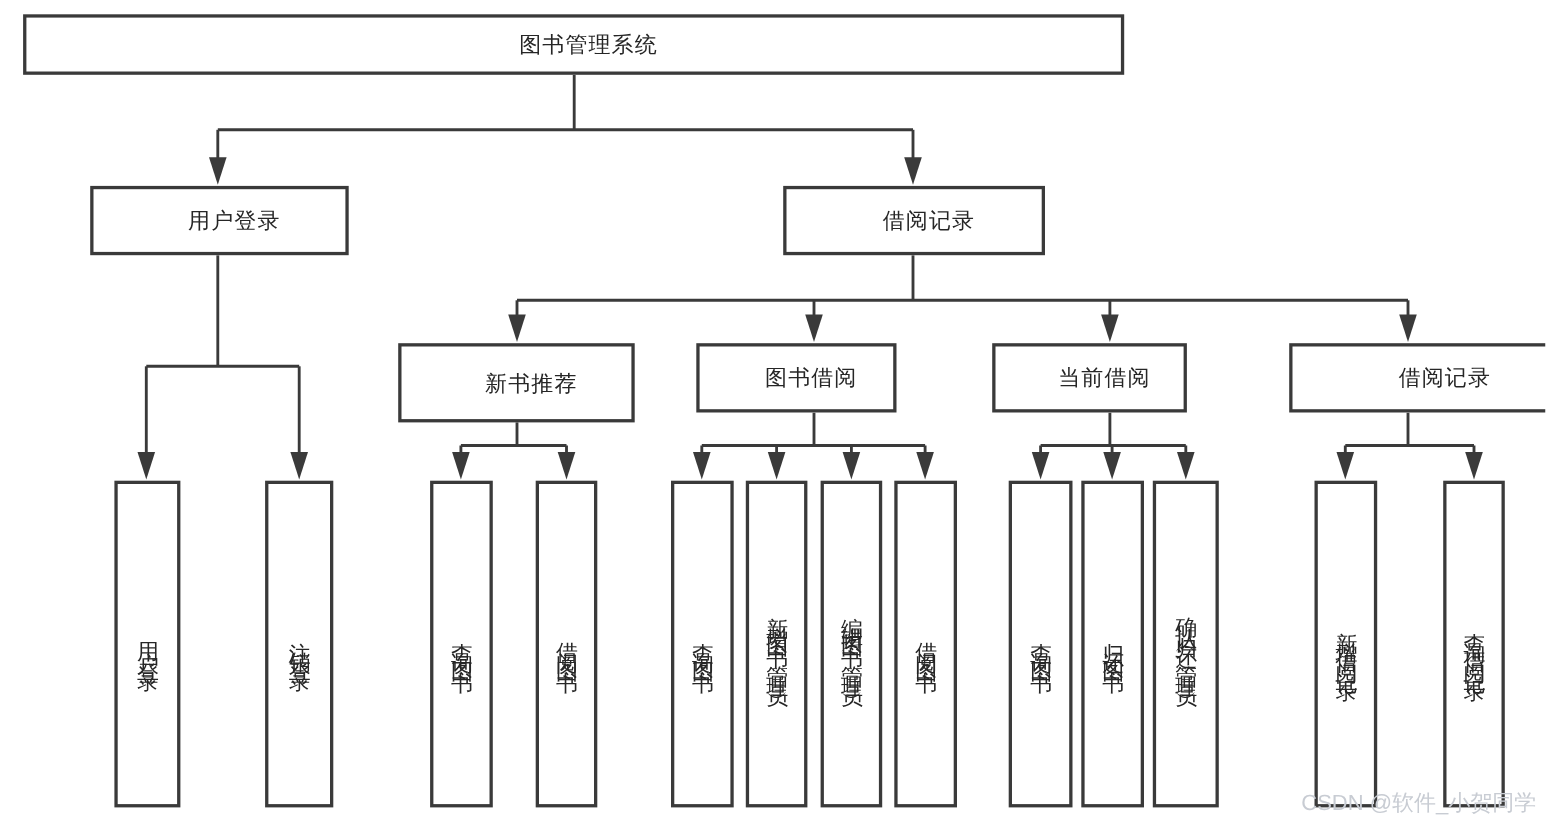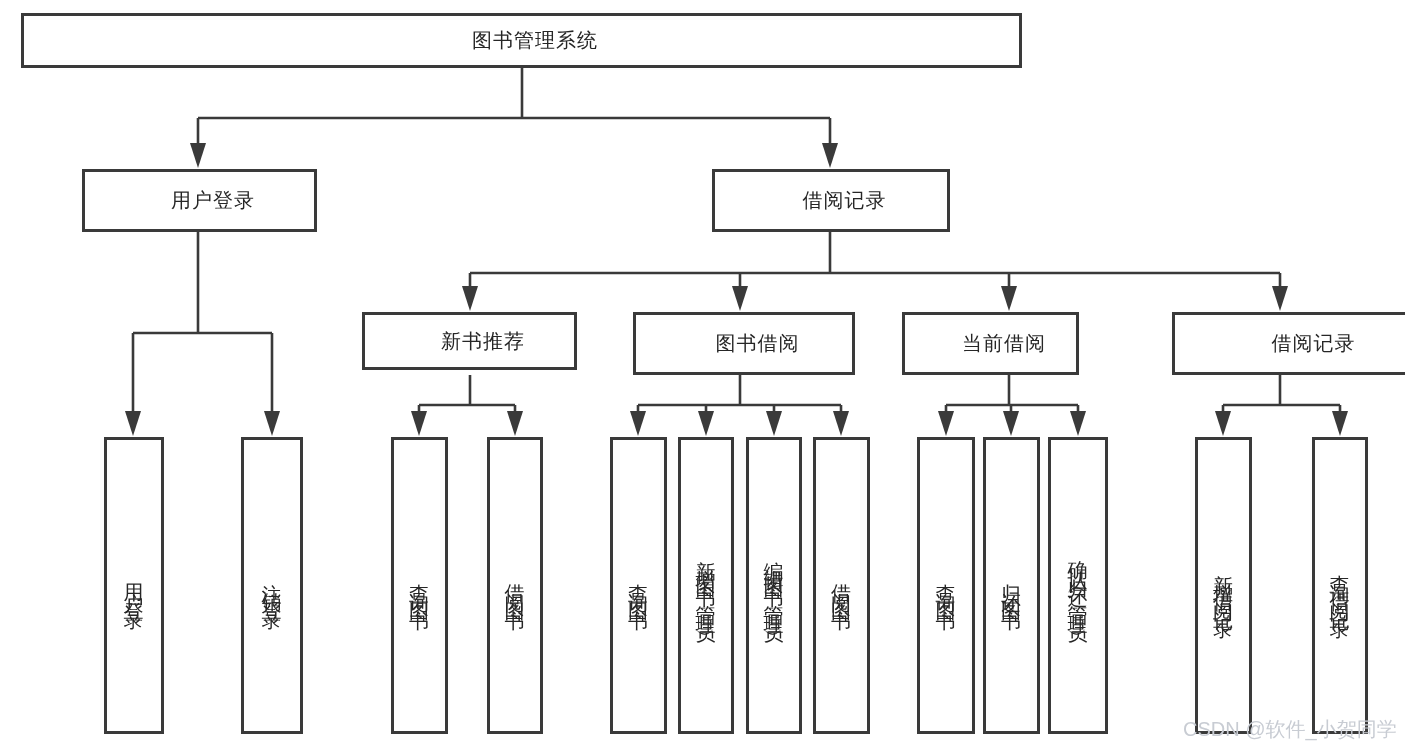--- a/index.html
+++ b/index.html
@@ -148,24 +148,24 @@
     <span>图书管理系统</span>
   </div>
 
   <div class="hbox" style="left:82px;top:169px;width:235px;height:63px">
     <span>用户登录</span>
   </div>
   <div class="hbox" style="left:712px;top:169px;width:238px;height:63px">
     <span>借阅记录</span>
   </div>
 
-  <div class="hbox" style="left:362px;top:312px;width:215px;height:58px">
+  <div class="hbox" style="left:362px;top:312px;width:215px;height:72px">
     <span>新书推荐</span>
   </div>
-  <div class="hbox" style="left:633px;top:312px;width:222px;height:63px">
+  <div class="hbox" style="left:633px;top:312px;width:182px;height:63px">
     <span>图书借阅</span>
   </div>
   <div class="hbox" style="left:902px;top:312px;width:177px;height:63px">
     <span>当前借阅</span>
   </div>
   <div class="hbox" style="left:1172px;top:312px;width:256px;height:63px">
     <span>借阅记录</span>
   </div>
 
   <div class="vbox" style="left:104px;width:60px">

